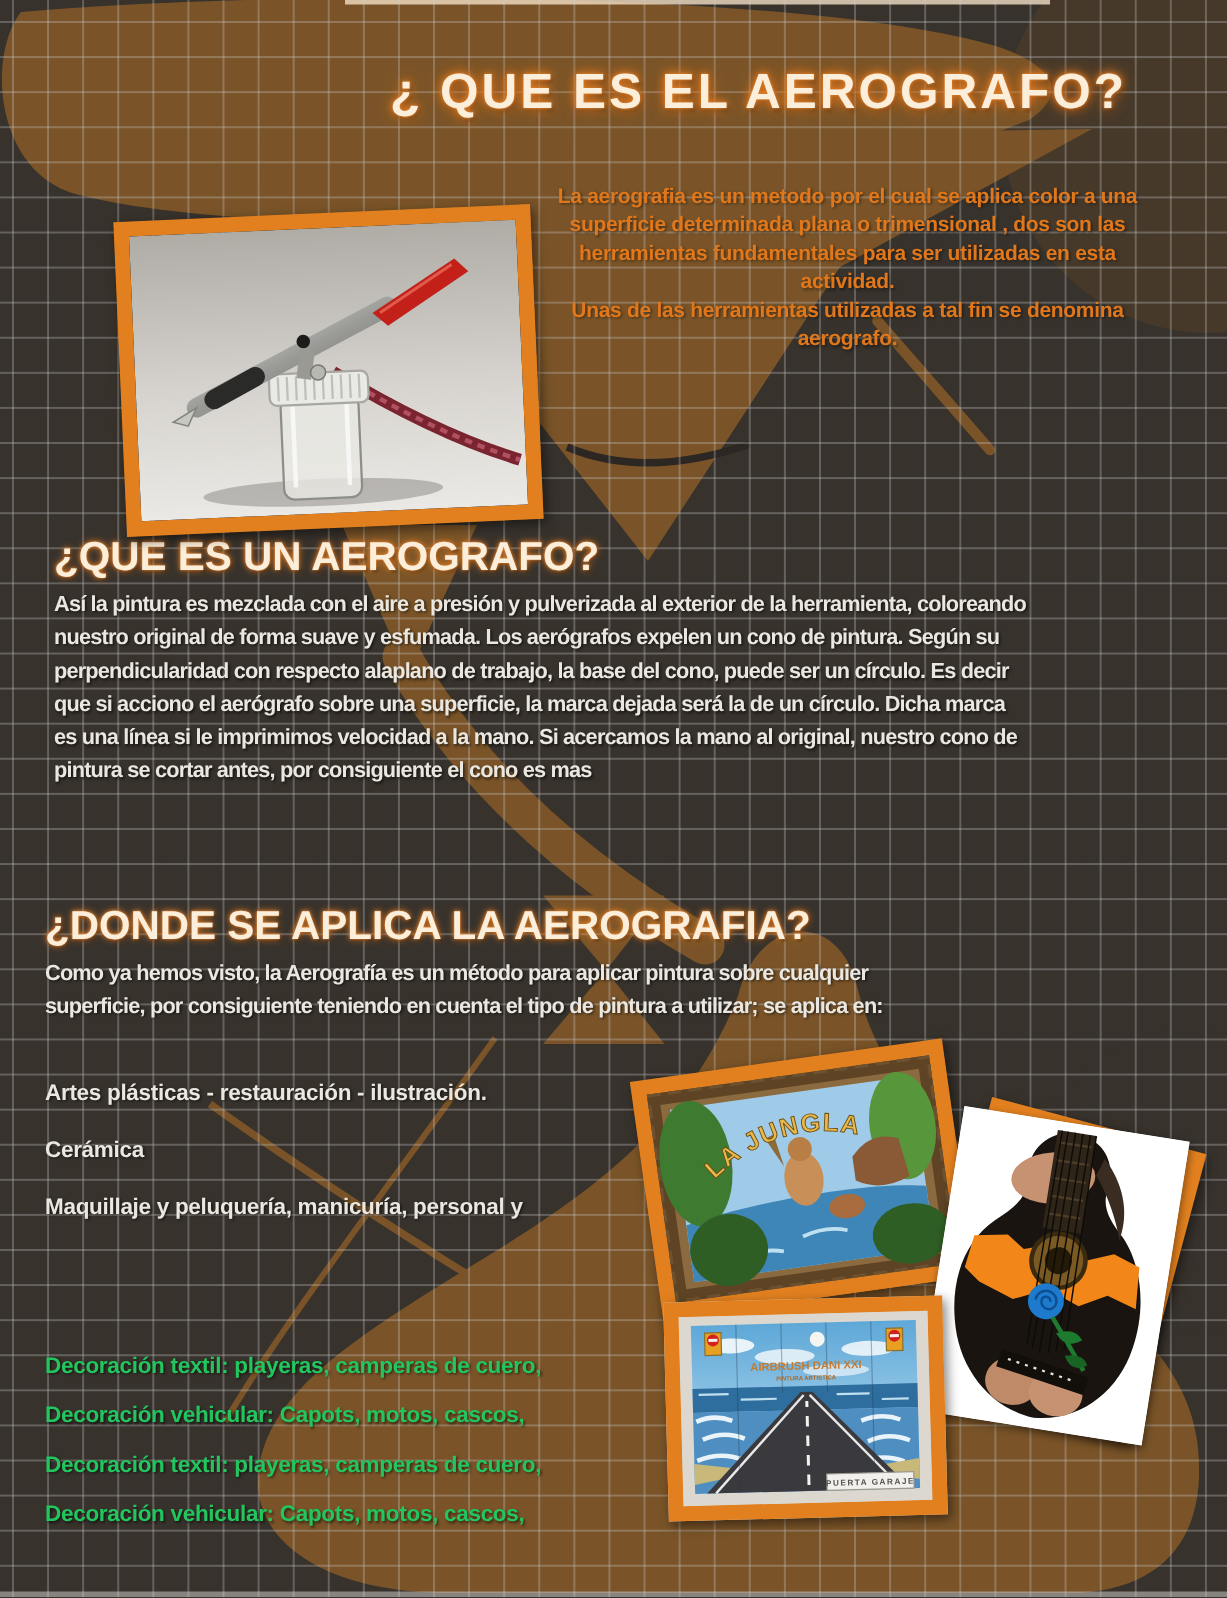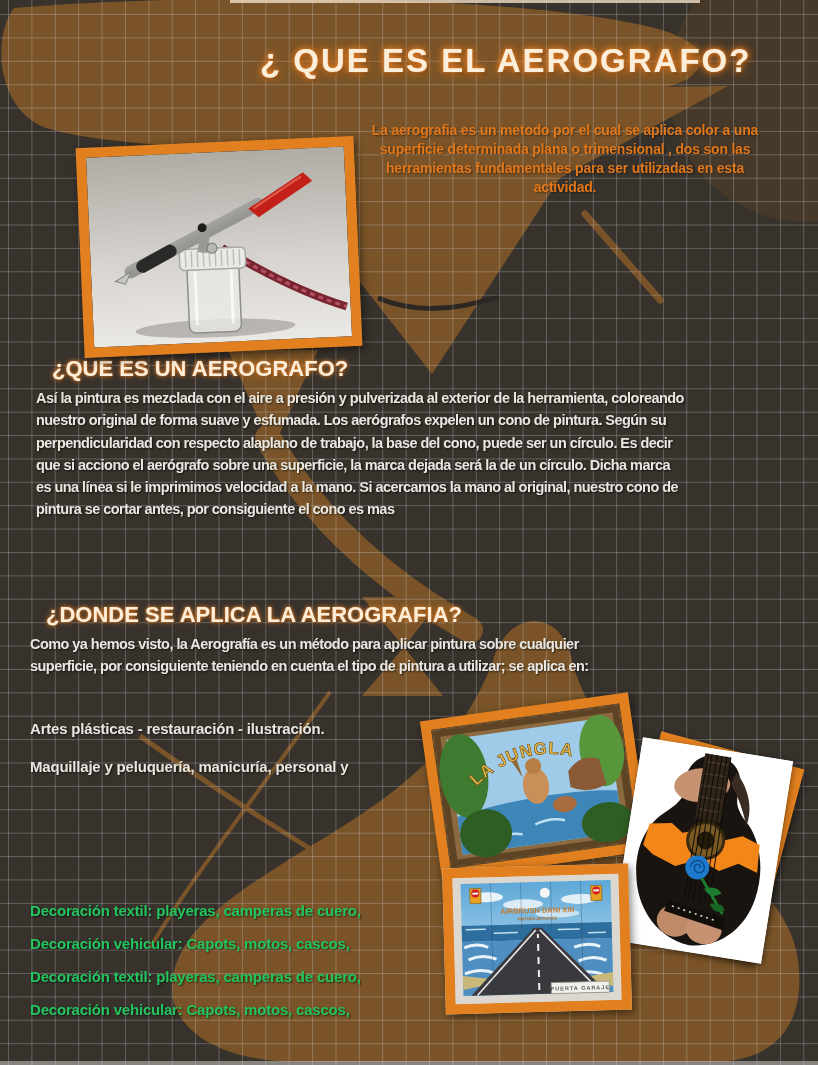--- a/index.html
+++ b/index.html
@@ -20,23 +20,23 @@
   .content{position:absolute;inset:0;z-index:2;}
 
   .page-title{
     position:absolute;left:260px;top:42px;width:560px;
     font-size:33px;font-weight:bold;letter-spacing:2px;
     color:#FBEEDA;
     text-shadow:0 0 2px #E8822A,0 0 6px #E8822A,0 0 10px #D06A14,1px 2px 3px rgba(0,0,0,.5);
     white-space:nowrap;
   }
   .section-heading{
-    font-size:22px;font-weight:bold;color:#FBEEDA;
+    font-size:27px;font-weight:bold;color:#FBEEDA;
     text-shadow:0 0 2px #E8822A,0 0 5px #E8822A,1px 1px 2px rgba(0,0,0,.6);
-    margin:0 0 5px 16px;
+    margin:0 0 5px 0;
   }
   .body-text{
     font-size:14.5px;font-weight:bold;letter-spacing:-0.55px;
     line-height:22.3px;color:#EAE7E1;
     text-shadow:1px 1px 2px rgba(0,0,0,.65);
     margin:0;
   }
   .intro-text{
     position:absolute;left:367px;top:121px;width:396px;
     font-size:14px;font-weight:bold;letter-spacing:-0.2px;line-height:19px;
@@ -128,34 +128,36 @@
         <path d="M 165,58 L 214,28" stroke="#E86A58" stroke-width="2" opacity="0.8"></path>
         <path d="M 40,116 L 24,125 L 34,128 Z" fill="#C8C8C2" stroke="#84847E" stroke-width="1"></path>
         <circle cx="113" cy="75" r="4.5" fill="#1E1C1A"></circle>
         <rect x="109" y="80" width="10" height="20" fill="#9A9A94" transform="rotate(10 114 90)"></rect>
         <circle cx="122" cy="96" r="5" fill="#B8B8B2" stroke="#77776F" stroke-width="1"></circle>
       </svg>
     </div>
 
     <div class="intro-text">
       <p>La aerografia es un metodo por el cual se  aplica color a una superficie determinada plana o trimensional , dos son las herramientas fundamentales para ser utilizadas en esta actividad.</p>
+      <p>Unas de las herramientas utilizadas a tal fin se denomina aerografo.</p>
     </div>
 
     <div class="sec-what">
       <h2 class="section-heading">¿QUE ES UN AEROGRAFO?</h2>
       <p class="body-text">Así la pintura es mezclada con el aire a presión y pulverizada al exterior de la herramienta, coloreando nuestro original de forma suave y esfumada. Los aerógrafos expelen un cono de pintura. Según su perpendicularidad con respecto alaplano de trabajo, la base del cono, puede ser un círculo. Es decir que si acciono el aerógrafo sobre una superficie, la marca dejada será la de un círculo. Dicha marca es una línea si le imprimimos velocidad a la mano. Si acercamos la mano al original, nuestro cono de pintura se cortar antes, por consiguiente el cono es mas</p>
     </div>
 
     <div class="sec-where">
       <h2 class="section-heading">¿DONDE SE APLICA LA AEROGRAFIA?</h2>
       <p class="body-text">Como ya hemos visto, la Aerografía es un método para aplicar pintura sobre cualquier superficie, por consiguiente teniendo en cuenta el tipo de pintura a utilizar; se aplica en:</p>
     </div>
 
     <div class="app-list">
       <div class="list-item">Artes plásticas - restauración - ilustración.</div>
+      <div class="list-item">Cerámica</div>
       <div class="list-item">Maquillaje y peluquería, manicuría, personal y</div>
     </div>
 
     <div class="deco-list">
       <div class="list-item">Decoración textil: playeras, camperas de cuero,</div>
       <div class="list-item">Decoración vehicular: Capots, motos, cascos,</div>
       <div class="list-item">Decoración textil: playeras, camperas de cuero,</div>
       <div class="list-item">Decoración vehicular: Capots, motos, cascos,</div>
     </div>
 

